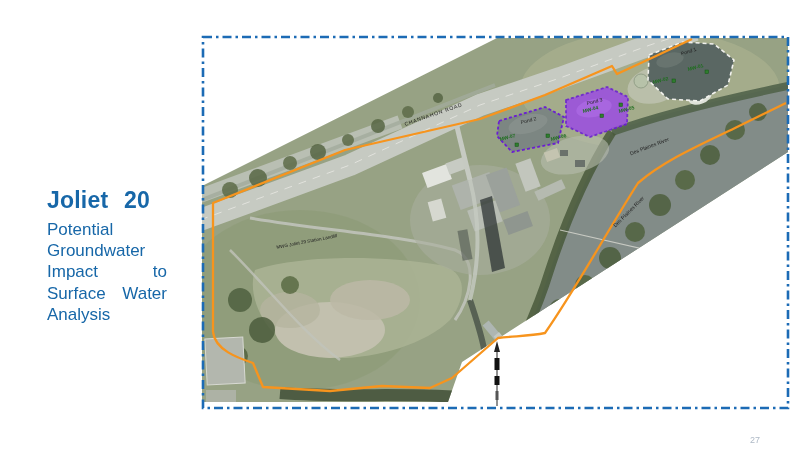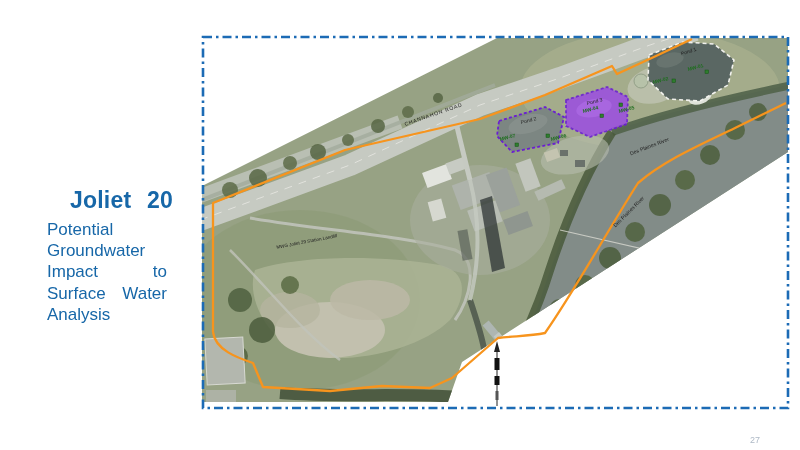--- a/index.html
+++ b/index.html
@@ -5,21 +5,21 @@
   html,body{margin:0;padding:0;}
   body{
     width:800px;height:450px;position:relative;overflow:hidden;
     background:#ffffff;font-family:"Liberation Sans",sans-serif;
   }
   .title-block{
     position:absolute;left:47px;top:188px;width:124px;color:#1767A8;
   }
   .title{
     display:flex;justify-content:space-between;width:103px;
-    font-size:23px;font-weight:bold;line-height:1.1;letter-spacing:0.2px;margin-left:23px;
+    font-size:23px;font-weight:bold;line-height:1.1;letter-spacing:0.2px;
   }
   .subtitle{
     margin:6px 0 0 0;width:120px;font-size:17px;line-height:1.24;
     text-align:justify;text-align-last:left;
   }
   .page-number{
     position:absolute;left:750px;top:435px;font-size:9px;color:#aeb9c6;
   }
   svg{position:absolute;left:0;top:0;}
   .lbl{fill:#222222;font-family:"Liberation Sans",sans-serif;}

